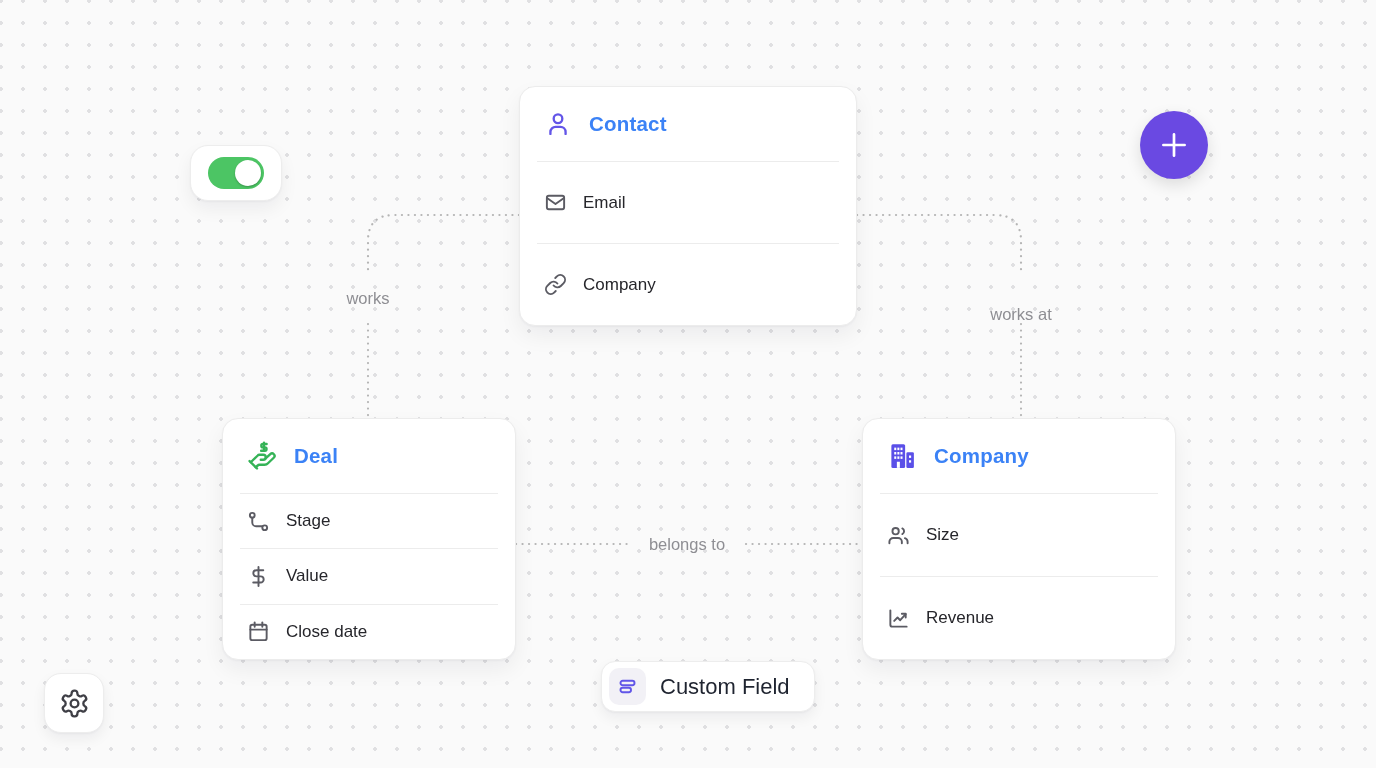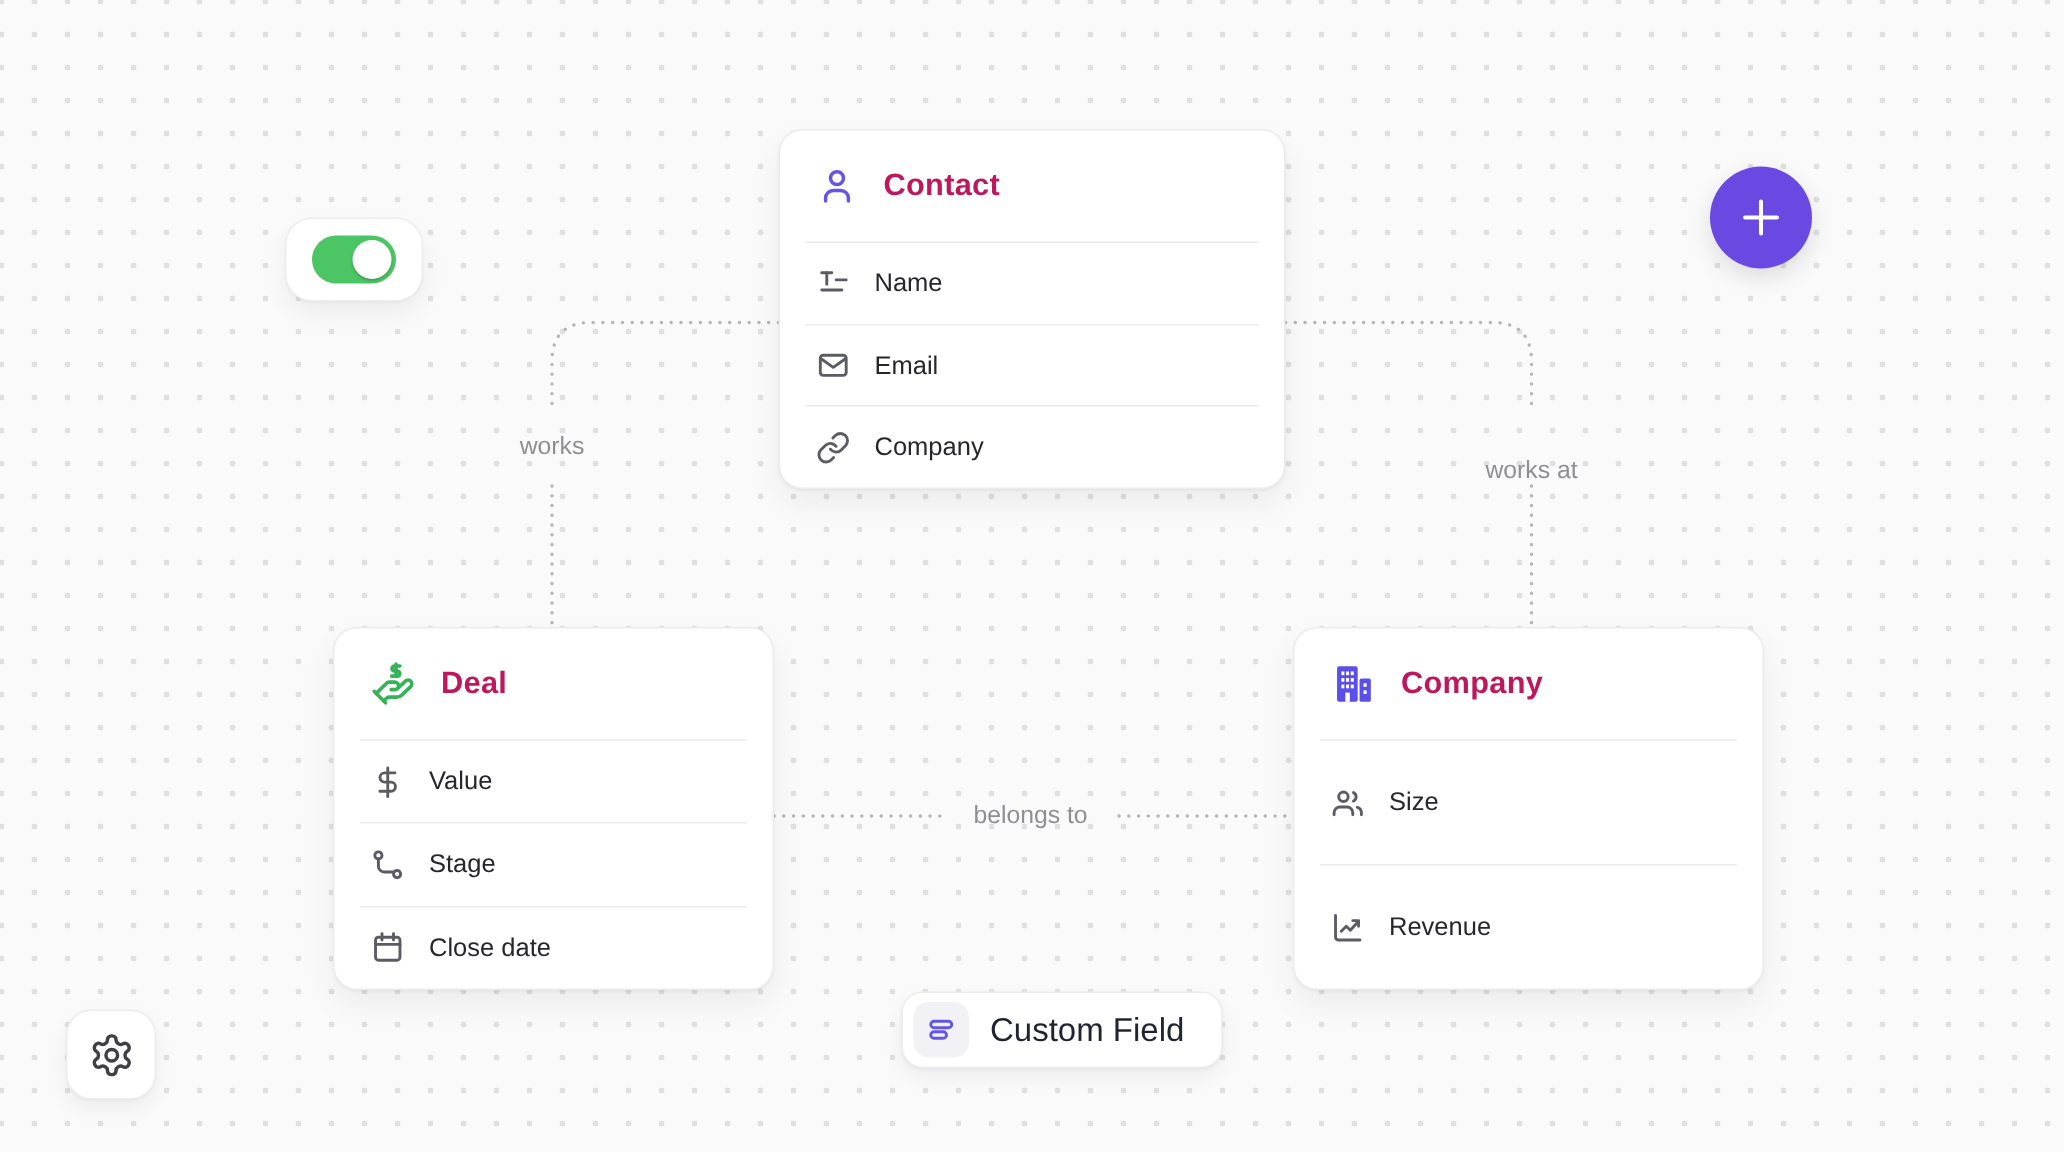--- a/index.html
+++ b/index.html
@@ -71,21 +71,21 @@
 
   
   .entity-card {
     position:absolute; background:#fff; border:1px solid #ececec;
     border-radius:16px; z-index:3;
     box-shadow:0 1px 2px rgba(16,24,40,.04), 0 10px 22px rgba(16,24,40,.06);
   }
   .card-header {
     height:74px; display:flex; align-items:center; gap:17px; padding:0 24px;
   }
-  .card-title { font-size:20.5px; font-weight:700; color:#be185d; letter-spacing:.2px; }
+  .card-title { font-size:20.5px; font-weight:700; color:#3b82f6; letter-spacing:.2px; }
   .card-rows {
     position:absolute; left:0; right:0; top:74px; bottom:0;
     display:flex; flex-direction:column;
   }
   .field-row {
     flex:1; margin:0 17px; padding:0 7px; border-top:1px solid #ececec;
     display:flex; align-items:center; gap:16px; cursor:pointer;
   }
   .field-label { font-size:17px; color:#26262b; }
 
@@ -136,31 +136,20 @@
     <header class="card-header">
       <span class="hicon accent-contact">
         <svg width="28" height="28" viewBox="0 0 24 24" fill="none" stroke="currentColor" stroke-width="2" stroke-linecap="round" stroke-linejoin="round">
             <circle cx="12" cy="7.5" r="3.7"></circle>
             <path d="M5.5 20.5v-1.6a4.4 4.4 0 0 1 4.4-4.4h4.2a4.4 4.4 0 0 1 4.4 4.4v1.6"></path>
           </svg>
       </span>
       <h2 class="card-title">Contact</h2>
     </header>
     <div class="card-rows">
-      <div class="field-row">
-        <span class="ficon">
-          <svg width="23" height="23" viewBox="0 0 24 24" fill="none" stroke="currentColor" stroke-width="2" stroke-linecap="round" stroke-linejoin="round">
-              <path d="M4 5h7"></path>
-              <path d="M7.5 5v8"></path>
-              <path d="M14 10h7"></path>
-              <path d="M4 17h14"></path>
-            </svg>
-        </span>
-        <span class="field-label">Name</span>
-      </div>
       <div class="field-row">
         <span class="ficon">
           <svg width="23" height="23" viewBox="0 0 24 24" fill="none" stroke="currentColor" stroke-width="2" stroke-linecap="round" stroke-linejoin="round">
               <rect x="3" y="5" width="18" height="14" rx="2"></rect>
               <path d="m3.5 7.5 8.5 6 8.5-6"></path>
             </svg>
         </span>
         <span class="field-label">Email</span>
       </div>
       <div class="field-row">
@@ -185,35 +174,35 @@
             <path d="m7 21 1.6-1.4c.3-.4.8-.6 1.4-.6h4c1.1 0 2.1-.4 2.8-1.2l4.6-4.4a2 2 0 0 0-2.75-2.91l-4.2 3.9"></path>
             <path d="m2 16 6 6"></path>
           </svg>
       </span>
       <h2 class="card-title">Deal</h2>
     </header>
     <div class="card-rows">
       <div class="field-row">
         <span class="ficon">
           <svg width="23" height="23" viewBox="0 0 24 24" fill="none" stroke="currentColor" stroke-width="2" stroke-linecap="round" stroke-linejoin="round">
-              <path d="M12 2v20"></path>
-              <path d="M17 5.5H9.8a3.2 3.2 0 0 0 0 6.4h4.4a3.2 3.2 0 0 1 0 6.4H6.5"></path>
-            </svg>
-        </span>
-        <span class="field-label">Value</span>
-      </div>
-      <div class="field-row">
-        <span class="ficon">
-          <svg width="23" height="23" viewBox="0 0 24 24" fill="none" stroke="currentColor" stroke-width="2" stroke-linecap="round" stroke-linejoin="round">
               <circle cx="5.5" cy="5.5" r="2.5"></circle>
               <circle cx="18.5" cy="18.5" r="2.5"></circle>
               <path d="M5.5 8v5a4 4 0 0 0 4 4h6.5"></path>
             </svg>
         </span>
         <span class="field-label">Stage</span>
+      </div>
+      <div class="field-row">
+        <span class="ficon">
+          <svg width="23" height="23" viewBox="0 0 24 24" fill="none" stroke="currentColor" stroke-width="2" stroke-linecap="round" stroke-linejoin="round">
+              <path d="M12 2v20"></path>
+              <path d="M17 5.5H9.8a3.2 3.2 0 0 0 0 6.4h4.4a3.2 3.2 0 0 1 0 6.4H6.5"></path>
+            </svg>
+        </span>
+        <span class="field-label">Value</span>
       </div>
       <div class="field-row">
         <span class="ficon">
           <svg width="23" height="23" viewBox="0 0 24 24" fill="none" stroke="currentColor" stroke-width="2" stroke-linecap="round" stroke-linejoin="round">
               <rect x="3.5" y="5" width="17" height="16" rx="2"></rect>
               <path d="M8 2.5V7"></path>
               <path d="M16 2.5V7"></path>
               <path d="M3.5 10h17"></path>
             </svg>
         </span>

